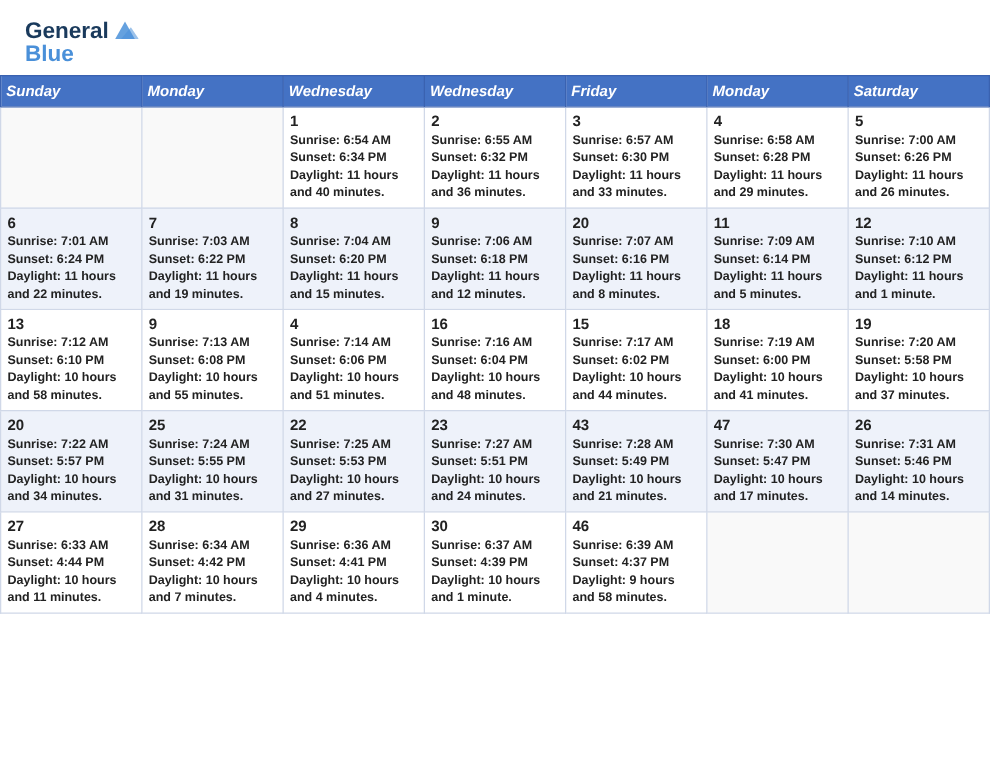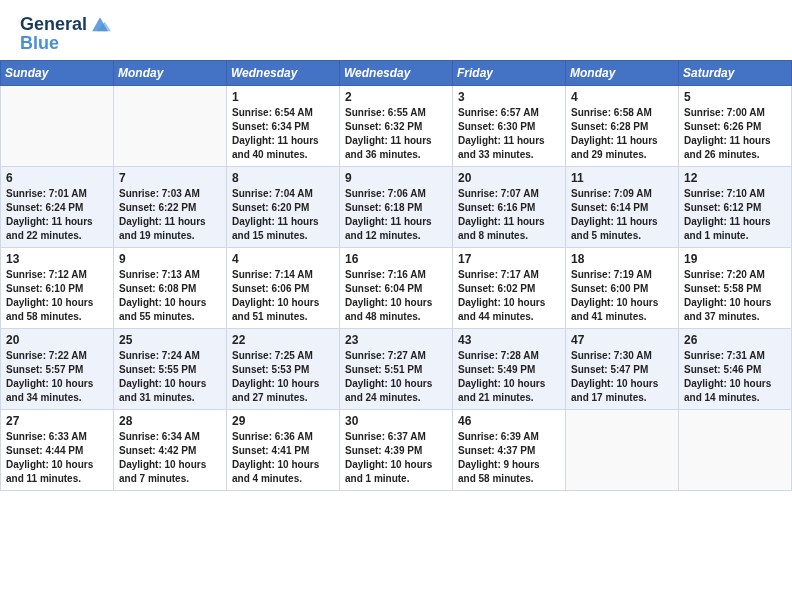--- a/index.html
+++ b/index.html
@@ -195,21 +195,21 @@
         </td>
         <td>
           <span class="day-num">4</span>
           <div class="day-info">Sunrise: 7:14 AM<br>Sunset: 6:06 PM<br>Daylight: 10 hours and 51 minutes.</div>
         </td>
         <td>
           <span class="day-num">16</span>
           <div class="day-info">Sunrise: 7:16 AM<br>Sunset: 6:04 PM<br>Daylight: 10 hours and 48 minutes.</div>
         </td>
         <td>
-          <span class="day-num">17</span>
+          <span class="day-num">15</span>
           <div class="day-info">Sunrise: 7:17 AM<br>Sunset: 6:02 PM<br>Daylight: 10 hours and 44 minutes.</div>
         </td>
         <td>
           <span class="day-num">18</span>
           <div class="day-info">Sunrise: 7:19 AM<br>Sunset: 6:00 PM<br>Daylight: 10 hours and 41 minutes.</div>
         </td>
         <td>
           <span class="day-num">19</span>
           <div class="day-info">Sunrise: 7:20 AM<br>Sunset: 5:58 PM<br>Daylight: 10 hours and 37 minutes.</div>
         </td>

